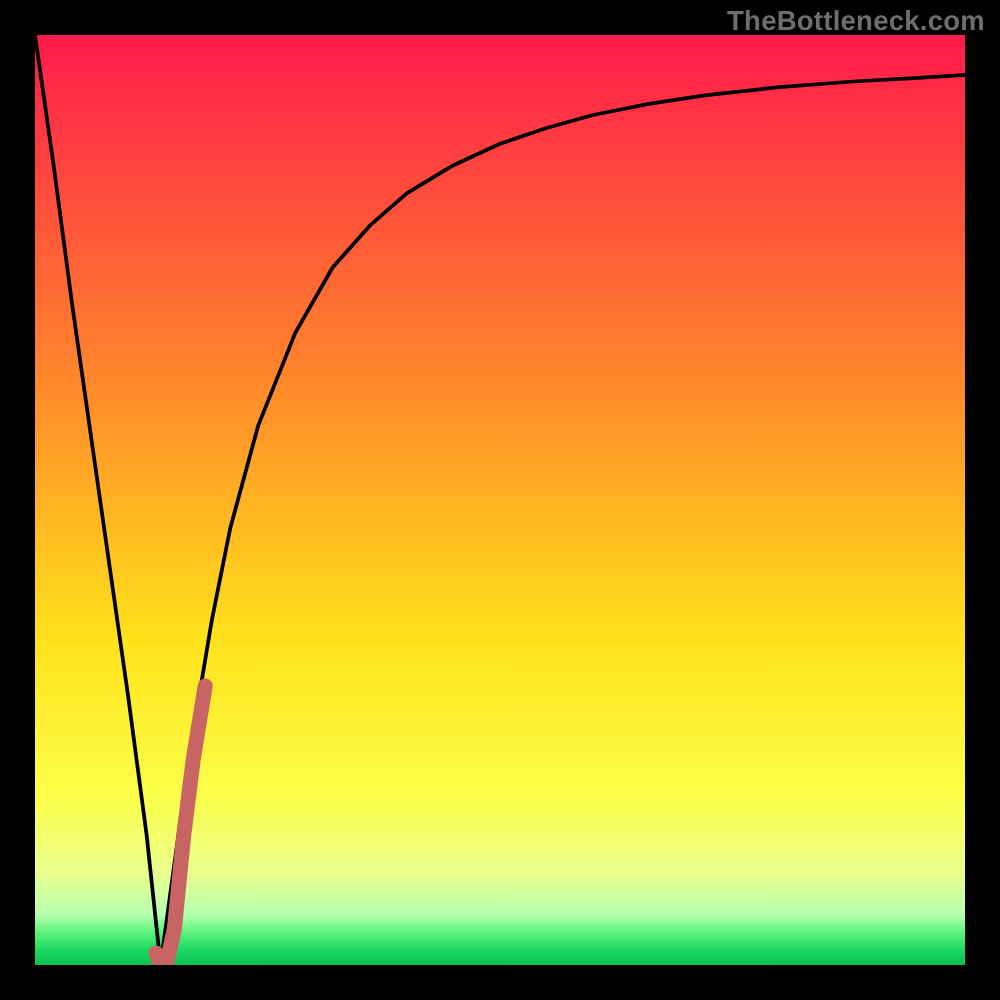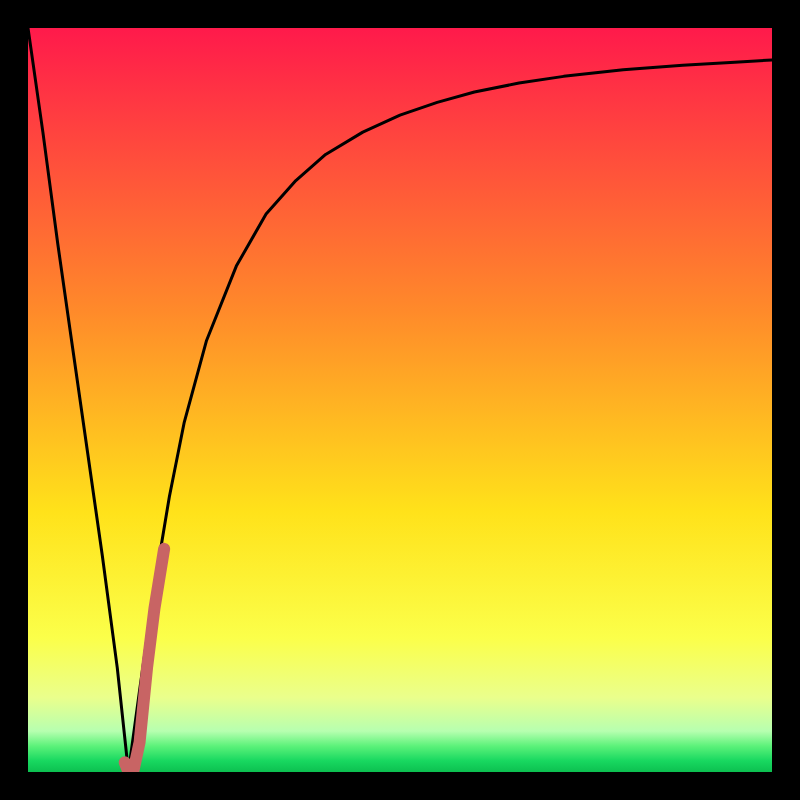--- a/index.html
+++ b/index.html
@@ -34,20 +34,21 @@
     font-weight: 600;
     letter-spacing: 0.2px;
     user-select: none;
   }
   svg { display: block; }
 </style>
 </head>
 <body>
 
 <div class="frame">
+  <div class="watermark">TheBottleneck.com</div>
   <div class="plot">
     <svg id="chart-svg" width="744" height="744" viewBox="0 0 744 744">
       <defs>
         <linearGradient id="bg-grad" x1="0" y1="0" x2="0" y2="1">
             <stop offset="0%" stop-color="#ff1a4b"></stop>
             <stop offset="38%" stop-color="#ff8a2a"></stop>
             <stop offset="65%" stop-color="#ffe21a"></stop>
             <stop offset="82%" stop-color="#fbff4a"></stop>
             <stop offset="90%" stop-color="#eaff8c"></stop>
             <stop offset="94.5%" stop-color="#b7ffb0"></stop>

